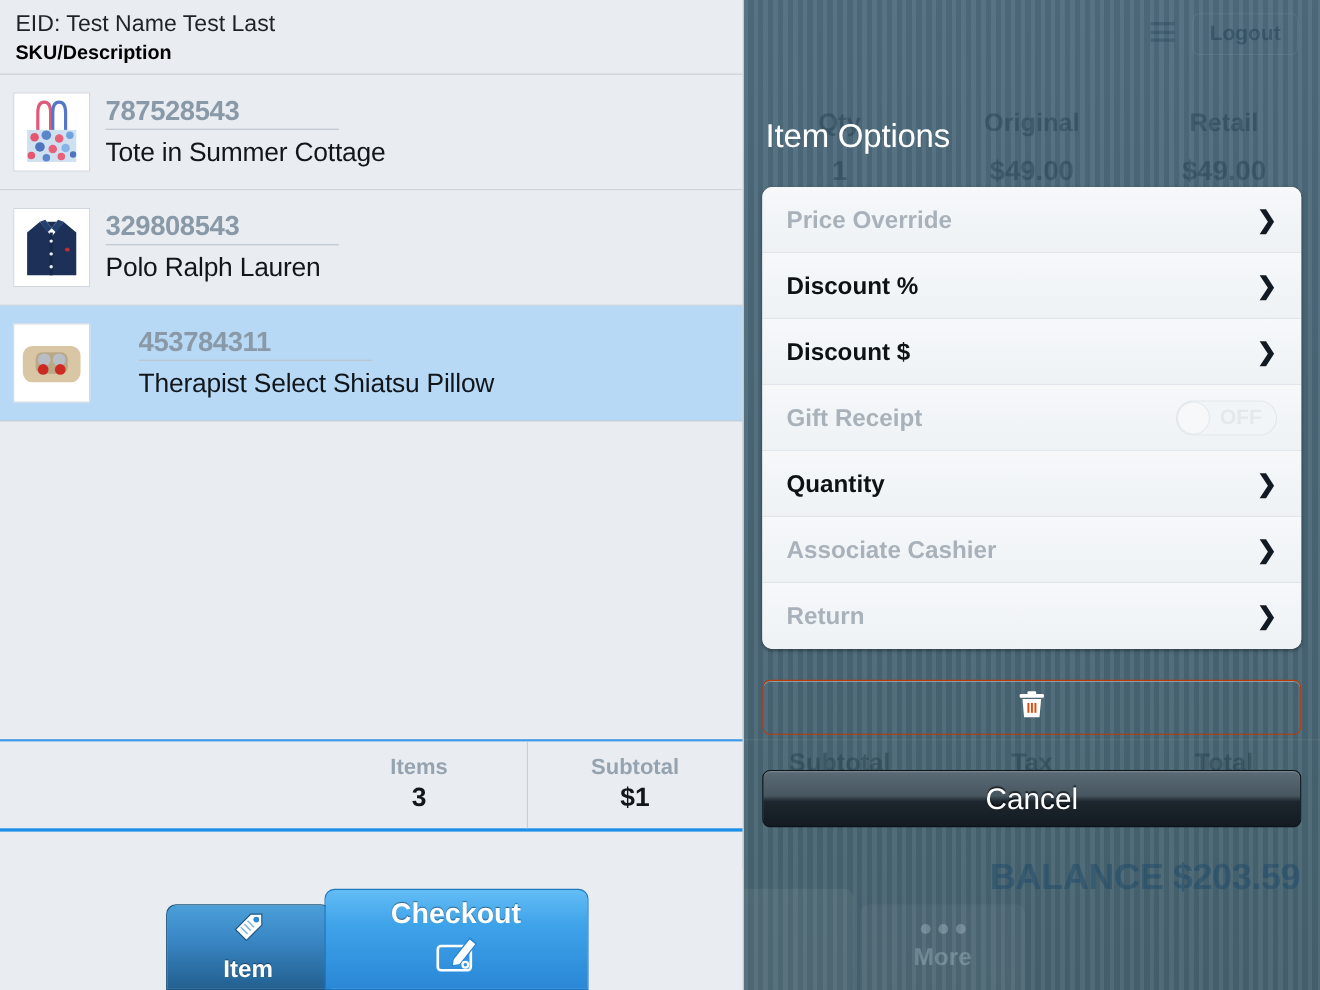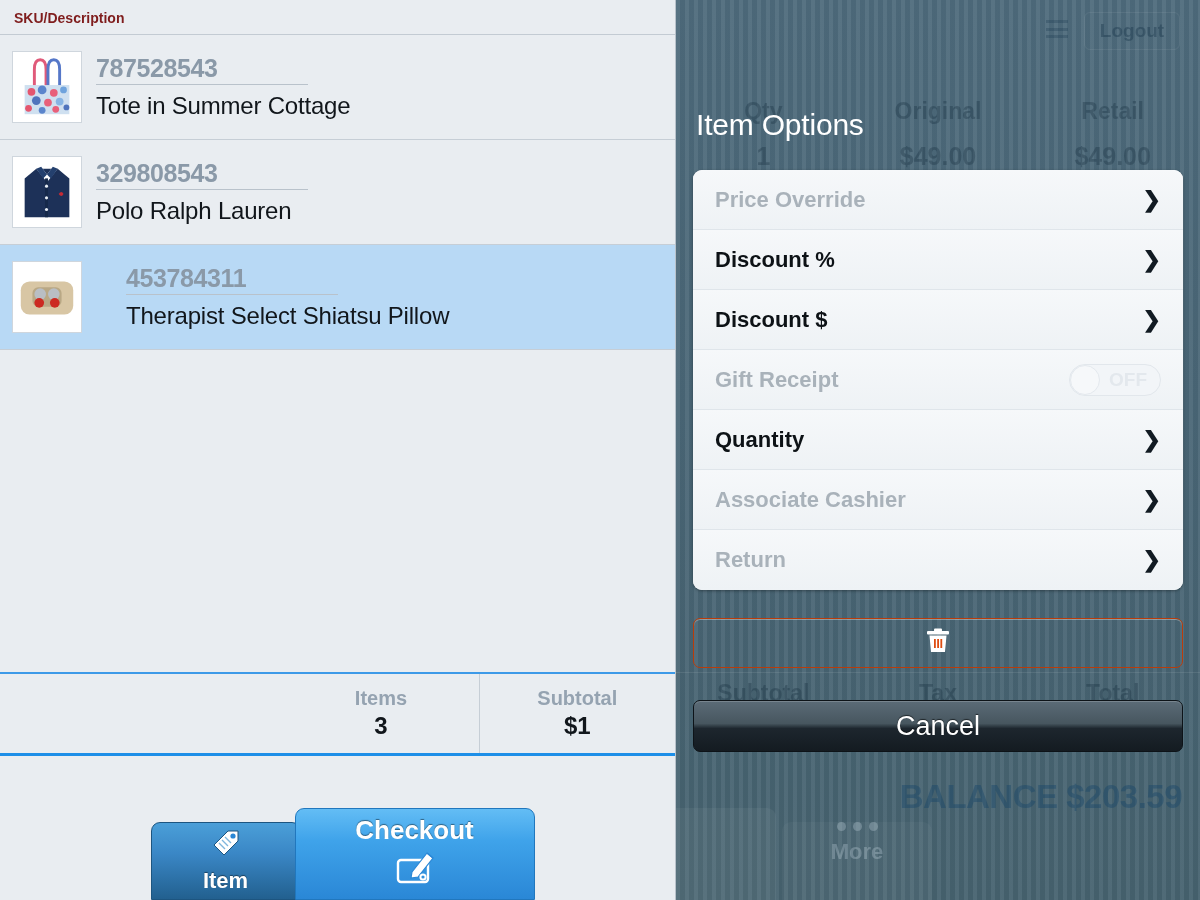--- a/index.html
+++ b/index.html
@@ -67,21 +67,21 @@
     color: #2a7fe8;
     letter-spacing: -.3px;
   }
 
   .cart-subheader {
     padding: 10px 14px 8px;
     background: #e9edf1;
     border-bottom: 1px solid #c3cbd3;
   }
   .eid-line { font-size: 21px; color: #1d2328; margin-bottom: 4px; }
-  .sku-line { font-size: 14px; color: #7f1d1d; font-weight: bold; }
+  .sku-line { font-size: 18px; color: #000000; font-weight: bold; }
 
   
   .item-row {
     position: relative;
     height: 105px;
     padding: 8px 12px;
     display: flex; align-items: center;
     border-bottom: 1px solid #c6ced6;
     background: #e9edf1;
     cursor: pointer;
@@ -237,21 +237,21 @@
     color: rgba(22,70,105,.42);
     letter-spacing: -.5px;
   }
 
   .bg-tb {
     position: absolute;
     bottom: 0;
     height: 78px;
     border-radius: 9px 9px 0 0;
     display: flex; flex-direction: column;
-    align-items: center; 
+    align-items: center; justify-content: center;
     color: rgba(200,215,225,.30);
     font-size: 22px; font-weight: bold;
     background: rgba(255,255,255,.035);
   }
   .bg-tb.partial { left: -10px; width: 110px; height: 92px; background: rgba(255,255,255,.05); }
   .bg-tb.more { left: 106px; width: 150px; }
   .bg-dots { display: flex; gap: 7px; margin-bottom: 8px; }
   .bg-dots i { width: 9px; height: 9px; border-radius: 50%; background: rgba(200,215,225,.30); }
 
   
@@ -384,20 +384,21 @@
           <i></i>
         </div>
       <span>More</span>
     </div>
   </div>
 
   <div class="cart-panel">
 
 
     <div class="cart-subheader">
+      <div class="eid-line">EID: Test Name Test Last</div>
       <div class="sku-line">SKU/Description</div>
     </div>
 
     <div class="item-row">
       <div class="thumb">
         <svg viewBox="0 0 70 72">
           <rect width="70" height="72" fill="#fff"></rect>
           <path d="M22 40 L22 18 Q22 8 28 8 Q34 8 34 18 L34 40" fill="none" stroke="#e05a7a" stroke-width="3"></path>
           <path d="M36 40 L36 18 Q36 8 42 8 Q48 8 48 18 L48 40" fill="none" stroke="#5577c8" stroke-width="3"></path>
           <rect x="12" y="34" width="46" height="30" fill="#cfe0f0"></rect>

